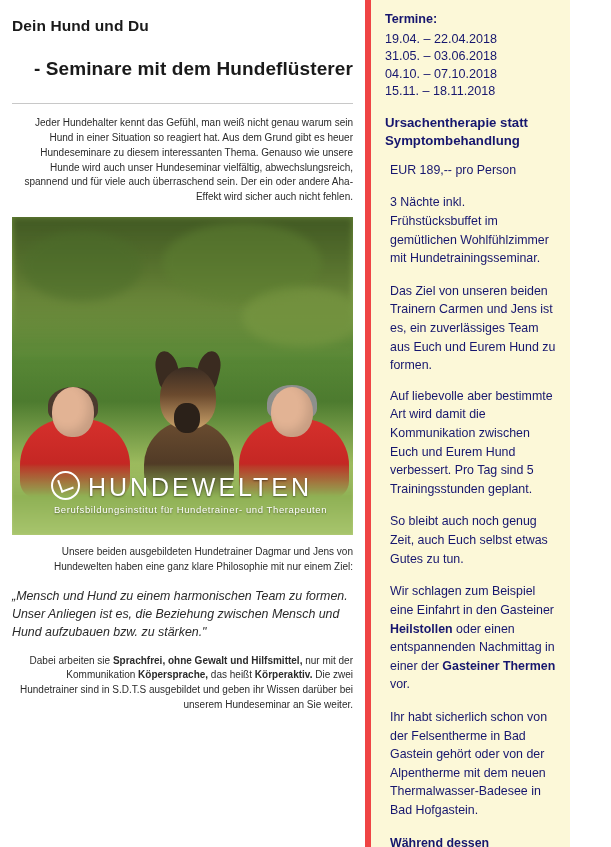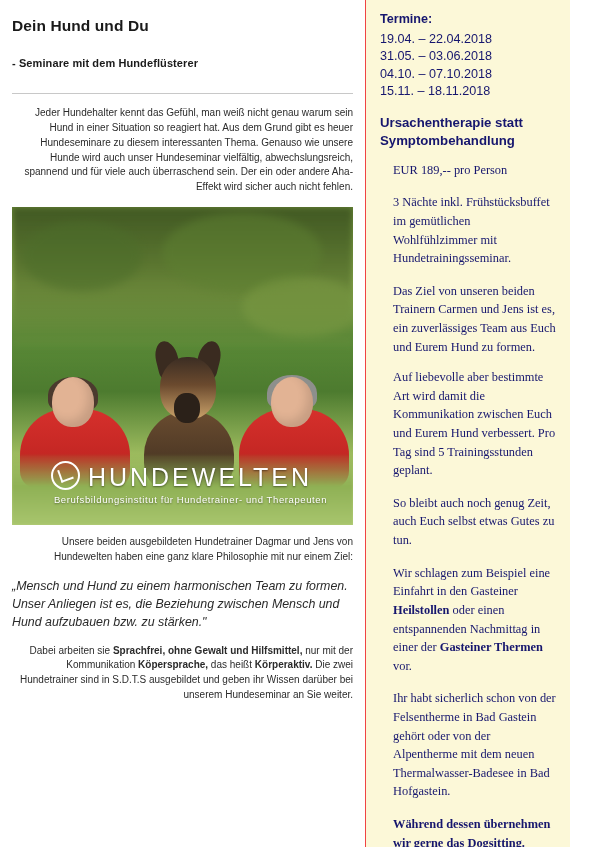--- a/index.html
+++ b/index.html
@@ -31,26 +31,27 @@
   }
   .headline-1 {
     font-size: 15.5px;
     font-weight: bold;
     color: #1a1a1a;
     margin: 8px 0 0 0;
     line-height: 1.25;
     letter-spacing: 0.1px;
   }
   .headline-2 {
-    font-size: 11px;
+    font-size: 19px;
     font-weight: bold;
     color: #1a1a1a;
     margin: 22px 0 0 0;
     line-height: 1.25;
     letter-spacing: 0.1px;
+    text-align: right;
   }
   .rule {
     border: none;
     border-top: 1px solid #c8c8c8;
     margin: 22px 0 12px 0;
   }
   .body-text {
     font-size: 10px;
     line-height: 1.48;
     color: #2b2b2b;
@@ -198,21 +199,21 @@
     font-size: 12.4px;
     line-height: 1.48;
     margin: 0 0 12px 0;
   }
   .b { font-weight: bold; }
   
   .right-col {
     width: 246px;
     box-sizing: border-box;
     background: #fcf8d8;
-    border-left: 1px solid #ef4444;
+    border-left: 6px solid #ef4444;
     padding: 10px 14px 10px 14px;
     color: #1a1a6e;
     font-size: 12.4px;
     line-height: 1.5;
   }
   .dates-title {
     font-weight: bold;
     color: #16166e;
     margin: 0 0 2px 0;
     font-size: 12.6px;
@@ -223,23 +224,22 @@
     line-height: 1.38;
   }
   .r-head {
     font-weight: bold;
     font-size: 13.2px;
     color: #16166e;
     margin: 14px 0 12px 0;
     line-height: 1.3;
   }
   .r-para {
-    margin: 0 0 14px 13px;
+    margin: 0 0 14px 5px;
     color: #16166e;
-    font-family: Liberation Serif, serif;
   }
   .r-para.tight { margin-bottom: 12px; }
   .r-bold { font-weight: bold; }
   .link {
     color: #1b3fd0;
     font-weight: bold;
     text-decoration: none;
     display: block;
   }
   .like-text {

